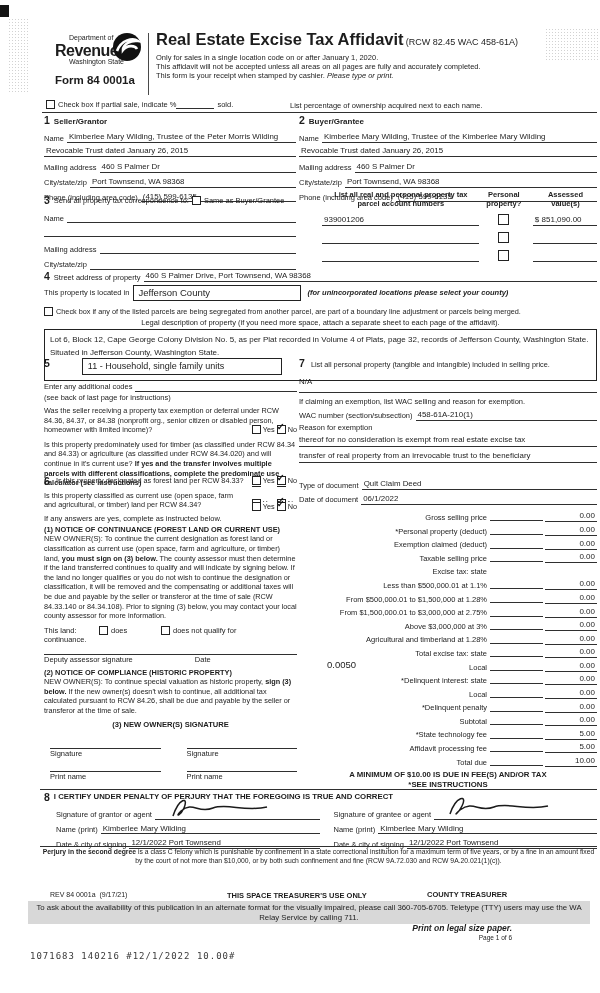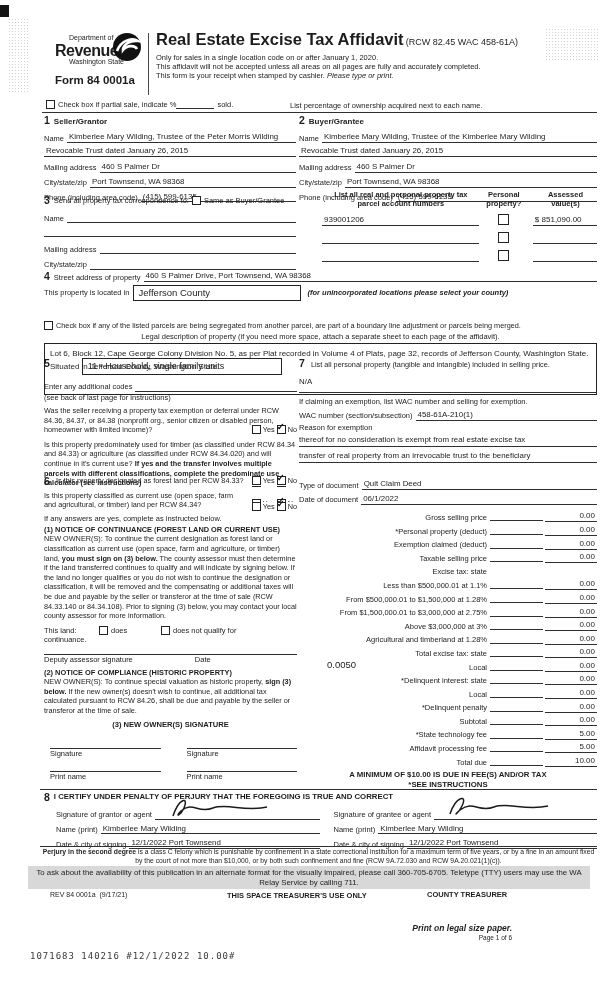--- a/index.html
+++ b/index.html
@@ -37,21 +37,21 @@
   .fleader{flex:1;border-bottom:1px solid #2f2f2f;margin:0 2px 1px 3px;}
   .fvalue{width:50px;text-align:right;border-bottom:1px solid #2f2f2f;font-size:8px;padding-right:2px;}
   .frow.noval .fleader,.frow.noval .fvalue{visibility:hidden;}
   .fprefix{position:absolute;left:28px;bottom:1px;font-size:9.5px;}
   
   .sigline{flex:1;border-bottom:1px solid #2f2f2f;position:relative;height:10px;margin-left:3px;}
   .sigline svg{position:absolute;left:8px;bottom:-3px;overflow:visible;}
   .sigcols{display:flex;gap:20px;margin-top:10px;}
   .sigcol{flex:1;margin-left:6px;}
   .sigcol .line{border-bottom:1px solid #2f2f2f;height:9px;}
-  .graybox{background:#d8d8d8;text-align:center;font-size:7.8px;line-height:9.5px;padding-top:2px;}
+  .graybox{background:#d8d8d8;text-align:center;font-size:7.8px;line-height:9.5px;padding-top:2px;margin-top:35px;}
   .mono{font-family:"DejaVu Sans Mono",monospace;}
 </style>
 </head>
 <body>
 
 <div class="page">
 
   <div class="abs" style="left:0;top:5px;width:9px;height:12px;background:#141414;"></div>
   <div class="abs noise" style="left:8px;top:18px;width:20px;height:76px;"></div>
   <div class="abs noise" style="right:0;top:28px;width:55px;height:34px;"></div>
@@ -190,21 +190,21 @@
     <div class="row">
       <span class="sec-num">4</span>
       <span class="lab">Street address of property</span>
       <span class="fillu v">460 S Palmer Drive, Port Townsend, WA 98368</span>
     </div>
     <div class="row" style="margin-top:3px;align-items:center;">
       <span class="lab">This property is located in</span>
       <span class="countybox" style="margin-left:4px;">Jefferson County</span>
       <span class="b i" style="margin-left:6px;">(for unincorporated locations please select your county)</span>
     </div>
-    <div class="row" style="margin-top:20px;align-items:flex-end;">
+    <div class="row" style="margin-top:6px;align-items:flex-end;">
       <span class="cb"></span>
       <span style="margin-left:3px;font-size:7.3px;">Check box if any of the listed parcels are being segregated from another parcel, are part of a boundary line adjustment or parcels being merged.</span>
     </div>
     <div style="margin-top:2px;text-align:center;">Legal description of property (if you need more space, attach a separate sheet to each page of the affidavit).</div>
     <div class="legalbox" style="margin-top:2px;">
       <span>Lot 6, Block 12, Cape George Colony Division No. 5, as per Plat recorded in Volume 4 of Plats, page 32, records of Jefferson County, Washington State. Situated in Jefferson County, Washington State.</span>
     </div>
   </div>
 
   <div class="abs" style="left:44px;top:358px;width:253px;">
@@ -305,21 +305,21 @@
     </div>
   </div>
 
   <div class="abs" style="left:299px;top:358px;width:298px;">
     <div class="para">
       <span class="sec-num">7</span>
       <span>List all personal property (tangible and intangible) included in selling price.</span>
     </div>
     <div class="v" style="margin-top:7px;">N/A</div>
     <div class="u" style="height:6px;"></div>
-    <div style="margin-top:4px;">If claiming an exemption, list WAC number and selling for exemption.</div>
+    <div style="margin-top:4px;">If claiming an exemption, list WAC selling and reason for exemption.</div>
     <div class="row" style="margin-top:3px;">
       <span class="lab">WAC number (section/subsection)</span>
       <span class="fillu v">458-61A-210(1)</span>
     </div>
     <div style="margin-top:2px;">Reason for exemption</div>
     <div class="u v" style="margin-top:3px;padding-bottom:1px;">thereof for no consideration is exempt from real estate excise tax</div>
     <div class="u v" style="margin-top:4px;padding-bottom:1px;">transfer of real property from an irrevocable trust to the beneficiary</div>
   </div>
 
   <div class="abs" style="left:299px;top:479px;width:298px;">

